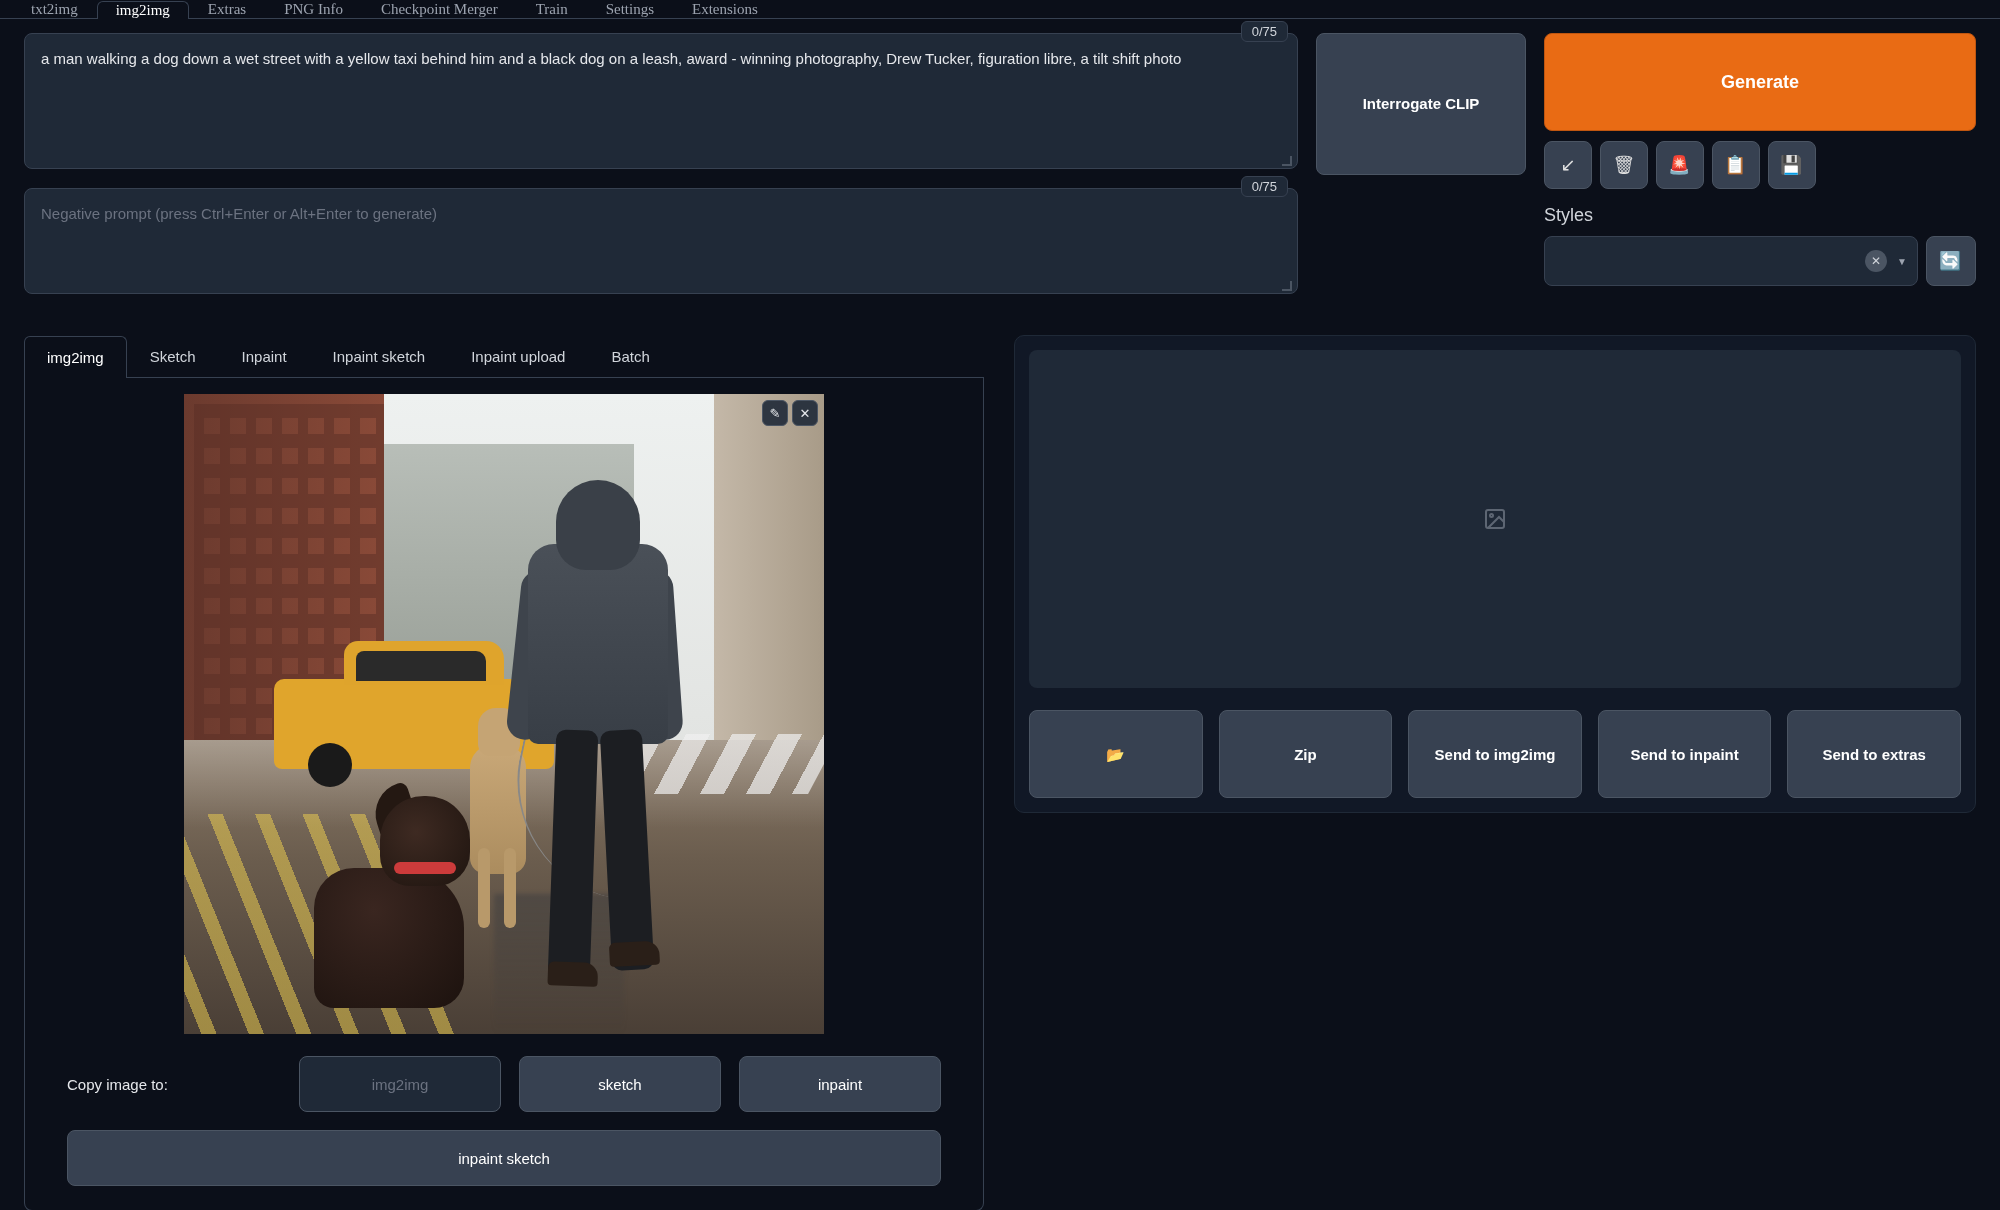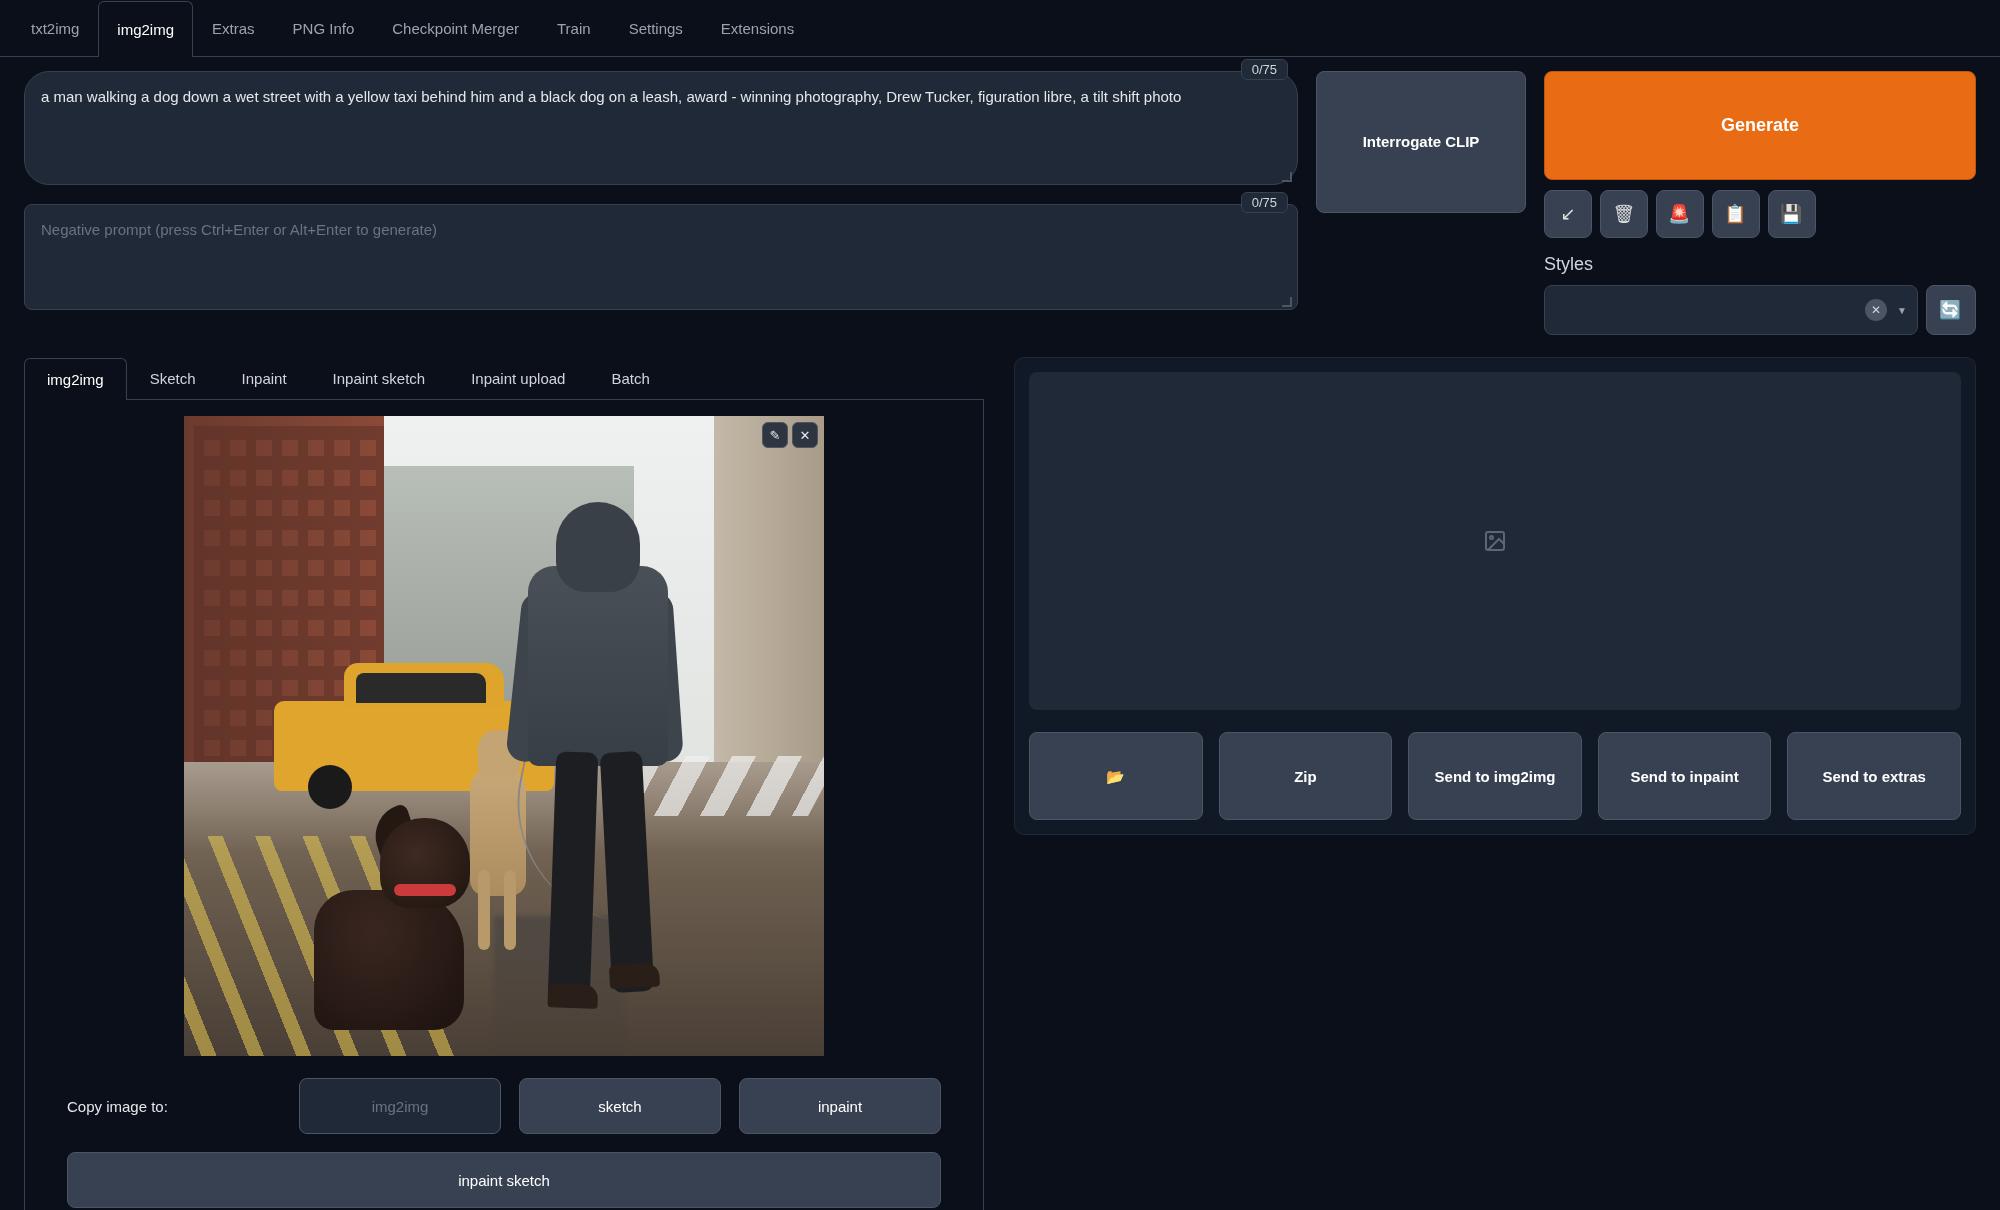--- a/index.html
+++ b/index.html
@@ -11,27 +11,28 @@
   width: 2000px;
   height: 1210px;
   overflow: hidden;
 }
 .main-tabs {
   display: flex;
   border-bottom: 1px solid #374151;
   padding: 0 12px;
 }
 .main-tab {
-  padding: 19px 18px;
+  padding: 0 18px;
   color: #9ca3af;
   cursor: pointer;
   border: 1px solid transparent;
   border-bottom: none;
   border-radius: 6px 6px 0 0;
   font-size: 15px;
+  font-family: Liberation Serif, serif;
 }
 .main-tab.active {
   color: #fff;
   border-color: #374151;
   background: #0b0f19;
   position: relative;
   top: 1px;
 }
 .content-row {
   display: flex;
@@ -46,21 +47,21 @@
   background: #1f2937;
   border: 1px solid #374151;
   border-radius: 8px;
   padding: 14px 16px;
   color: #e5e7eb;
   font-size: 15px;
   line-height: 1.5;
   resize: none;
   font-family: inherit;
 }
-.prompt-box.main { height: 114px; border-radius: 25px; }
+.prompt-box.main { height: 136px; }
 .prompt-box.neg { height: 106px; }
 .prompt-box::placeholder { color: #6b7280; }
 .counter {
   position: absolute;
   right: 10px;
   top: -12px;
   background: #1f2937;
   border: 1px solid #374151;
   border-radius: 6px;
   padding: 2px 10px;
@@ -100,21 +101,21 @@
   line-height: 1.5;
 }
 .generate-col { flex: 1; display: flex; flex-direction: column; gap: 10px; }
 .generate-btn {
   background: #e96b14;
   border: 1px solid #c05610;
   border-radius: 8px;
   color: #fff;
   font-weight: 600;
   font-size: 18px;
-  height: 109px;
+  height: 98px;
   display: flex;
   align-items: center;
   justify-content: center;
   cursor: pointer;
 }
 .icon-row { display: flex; gap: 8px; }
 .icon-btn {
   width: 48px; height: 48px;
   background: #374151;
   border: 1px solid #4b5563;

